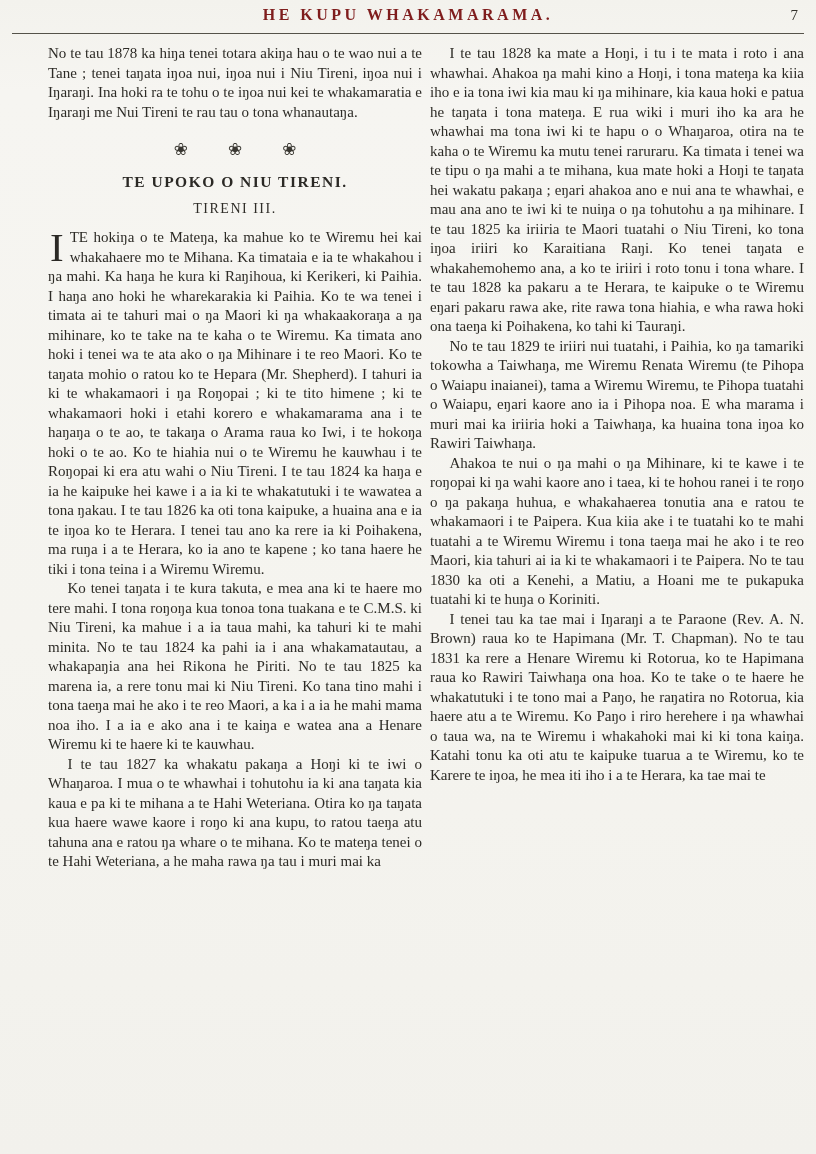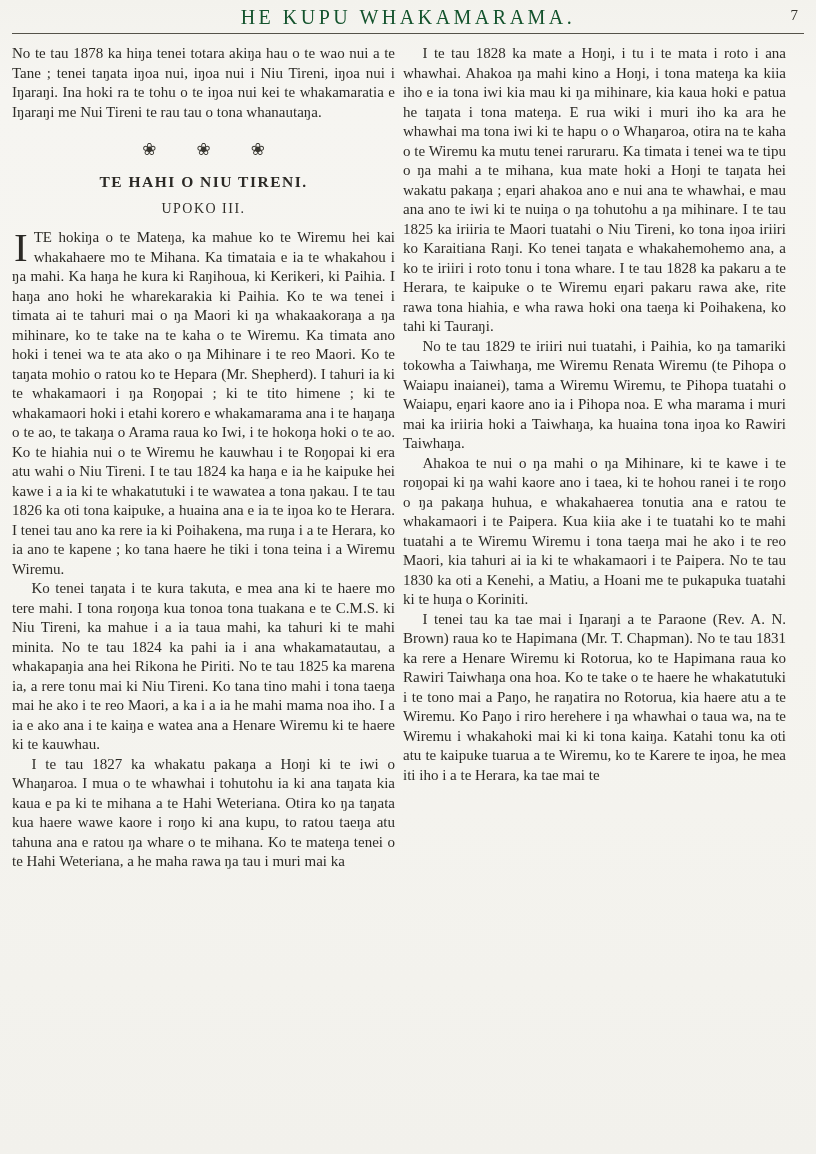--- a/index.html
+++ b/index.html
@@ -24,42 +24,43 @@
 
   
   .running-head {
     position: relative;
     height: 24px;
   }
   .head-title {
     position: absolute;
     left: 0; right: 0;
     text-align: center;
-    font-size: 20px;
-    font-weight: normal;
+    font-size: 16px;
+    font-weight: bold;
     letter-spacing: 3.5px;
-    color: #14532d;
+    color: #7f1d1d;
   }
   .head-pagenum {
     position: absolute;
     right: 6px;
     top: 1px;
     font-size: 15px;
     color: #33312b;
   }
   .head-rule {
     border: none;
     border-top: 1.6px solid #55524a;
     margin: 3px 0 10px 0;
   }
 
   
   .columns {
     display: flex;
     gap: 8px;
+    margin-left: 36px;
   }
   .col {
     width: 383px;
     text-align: justify;
     font-size: 15px;
     line-height: 1.3;
     color: #2d2b26;
     hyphens: auto;
   }
 
@@ -129,23 +130,23 @@
     <div class="col">
 
       <p class="para flush">No te tau 1878 ka hiŋa tenei totara akiŋa hau o te wao nui a te Tane ; tenei taŋata iŋoa nui, iŋoa nui i Niu Tireni, iŋoa nui i Iŋaraŋi. Ina hoki ra te tohu o te iŋoa nui kei te whakamaratia e Iŋaraŋi me Nui Tireni te rau tau o tona whanautaŋa.</p>
 
       <div class="ornament-row">
         <span>❀</span>
         <span>❀</span>
         <span>❀</span>
       </div>
 
-      <h2 class="section-title">TE HAHI O NIU TIRENI.</h2>
+      <h2 class="section-title">TE UPOKO O NIU TIRENI.</h2>
 
-      <h3 class="section-subtitle">UPOKO III.</h3>
+      <h3 class="section-subtitle">TIRENI III.</h3>
 
       <p class="dropcap-para">
         <span class="dropcap">I</span><span>TE hokiŋa o te Mateŋa, ka mahue ko te Wiremu hei kai whakahaere mo te Mihana. Ka timataia e ia te whakahou i ŋa mahi. Ka haŋa he kura ki Raŋihoua, ki Kerikeri, ki Paihia. I haŋa ano hoki he wharekarakia ki Paihia. Ko te wa tenei i timata ai te tahuri mai o ŋa Maori ki ŋa whakaakoraŋa a ŋa mihinare, ko te take na te kaha o te Wiremu. Ka timata ano hoki i tenei wa te ata ako o ŋa Mihinare i te reo Maori. Ko te taŋata mohio o ratou ko te Hepara (Mr. Shepherd). I tahuri ia ki te whakamaori i ŋa Roŋopai ; ki te tito himene ; ki te whakamaori hoki i etahi korero e whakamarama ana i te haŋaŋa o te ao, te takaŋa o Arama raua ko Iwi, i te hokoŋa hoki o te ao. Ko te hiahia nui o te Wiremu he kauwhau i te Roŋopai ki era atu wahi o Niu Tireni. I te tau 1824 ka haŋa e ia he kaipuke hei kawe i a ia ki te whakatutuki i te wawatea a tona ŋakau. I te tau 1826 ka oti tona kaipuke, a huaina ana e ia te iŋoa ko te Herara. I tenei tau ano ka rere ia ki Poihakena, ma ruŋa i a te Herara, ko ia ano te kapene ; ko tana haere he tiki i tona teina i a Wiremu Wiremu.</span>
       </p>
 
       <p class="para">Ko tenei taŋata i te kura takuta, e mea ana ki te haere mo tere mahi. I tona roŋoŋa kua tonoa tona tuakana e te C.M.S. ki Niu Tireni, ka mahue i a ia taua mahi, ka tahuri ki te mahi minita. No te tau 1824 ka pahi ia i ana whakamatautau, a whakapaŋia ana hei Rikona he Piriti. No te tau 1825 ka marena ia, a rere tonu mai ki Niu Tireni. Ko tana tino mahi i tona taeŋa mai he ako i te reo Maori, a ka i a ia he mahi mama noa iho. I a ia e ako ana i te kaiŋa e watea ana a Henare Wiremu ki te haere ki te kauwhau.</p>
 
       <p class="para">I te tau 1827 ka whakatu pakaŋa a Hoŋi ki te iwi o Whaŋaroa. I mua o te whawhai i tohutohu ia ki ana taŋata kia kaua e pa ki te mihana a te Hahi Weteriana. Otira ko ŋa taŋata kua haere wawe kaore i roŋo ki ana kupu, to ratou taeŋa atu tahuna ana e ratou ŋa whare o te mihana. Ko te mateŋa tenei o te Hahi Weteriana, a he maha rawa ŋa tau i muri mai ka</p>
 
     </div>

